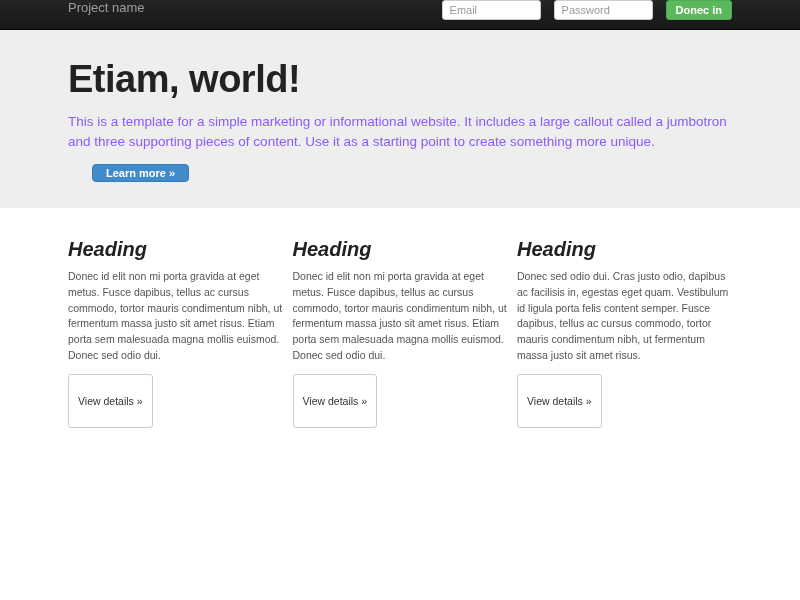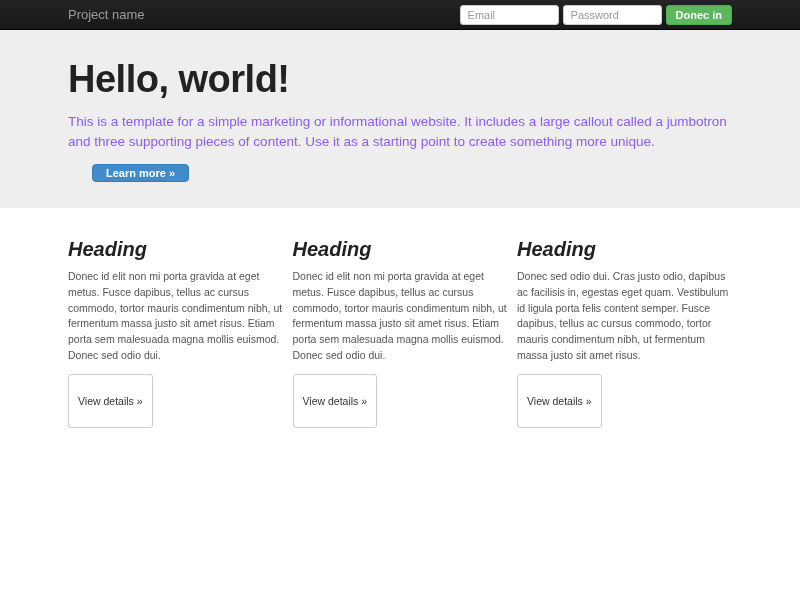--- a/index.html
+++ b/index.html
@@ -9,31 +9,31 @@
     font-family: "Liberation Sans", sans-serif;
     overflow: hidden;
   }
 
   
   .navbar {
     height: 30px;
     background: linear-gradient(#242424, #181818);
     border-bottom: 1px solid #050505;
     display: flex;
-    align-items: center;
+    align-items: flex-start;
     justify-content: space-between;
-    padding: 8px 68px;
+    padding: 0 68px;
   }
   .brand {
     color: #9d9d9d;
     font-size: 13px;
     text-decoration: none;
     cursor: pointer;
   }
-  .nav-form { display: flex; align-items: center; gap: 4px; }
+  .nav-form { display: flex; align-items: center; gap: 13px; }
   .nav-input {
     width: 99px; height: 20px;
     border: 1px solid #cccccc;
     border-radius: 3px;
     padding: 2px 7px;
     font-size: 11px;
     font-family: "Liberation Sans", sans-serif;
     color: #333;
     outline: none;
   }
@@ -134,21 +134,21 @@
   <a class="brand">Project name</a>
   <div class="nav-form">
     <input class="nav-input" type="text" placeholder="Email" style="">
     <input class="nav-input" type="password" placeholder="Password" style="">
     <button class="btn-signin">Donec in</button>
   </div>
 </nav>
 
 <section class="jumbotron">
   <div class="container">
-    <h1>Hello, world!</h1>
+    <h1>Etiam, world!</h1>
     <p class="lead">This is a template for a simple marketing or informational website. It includes a large callout called a jumbotron and three supporting pieces of content. Use it as a starting point to create something more unique.</p>
     <a class="btn-primary">Learn more »</a>
   </div>
 </section>
 
 <div class="container">
   <div class="columns">
 
     <div class="col">
       <h2>Heading</h2>

